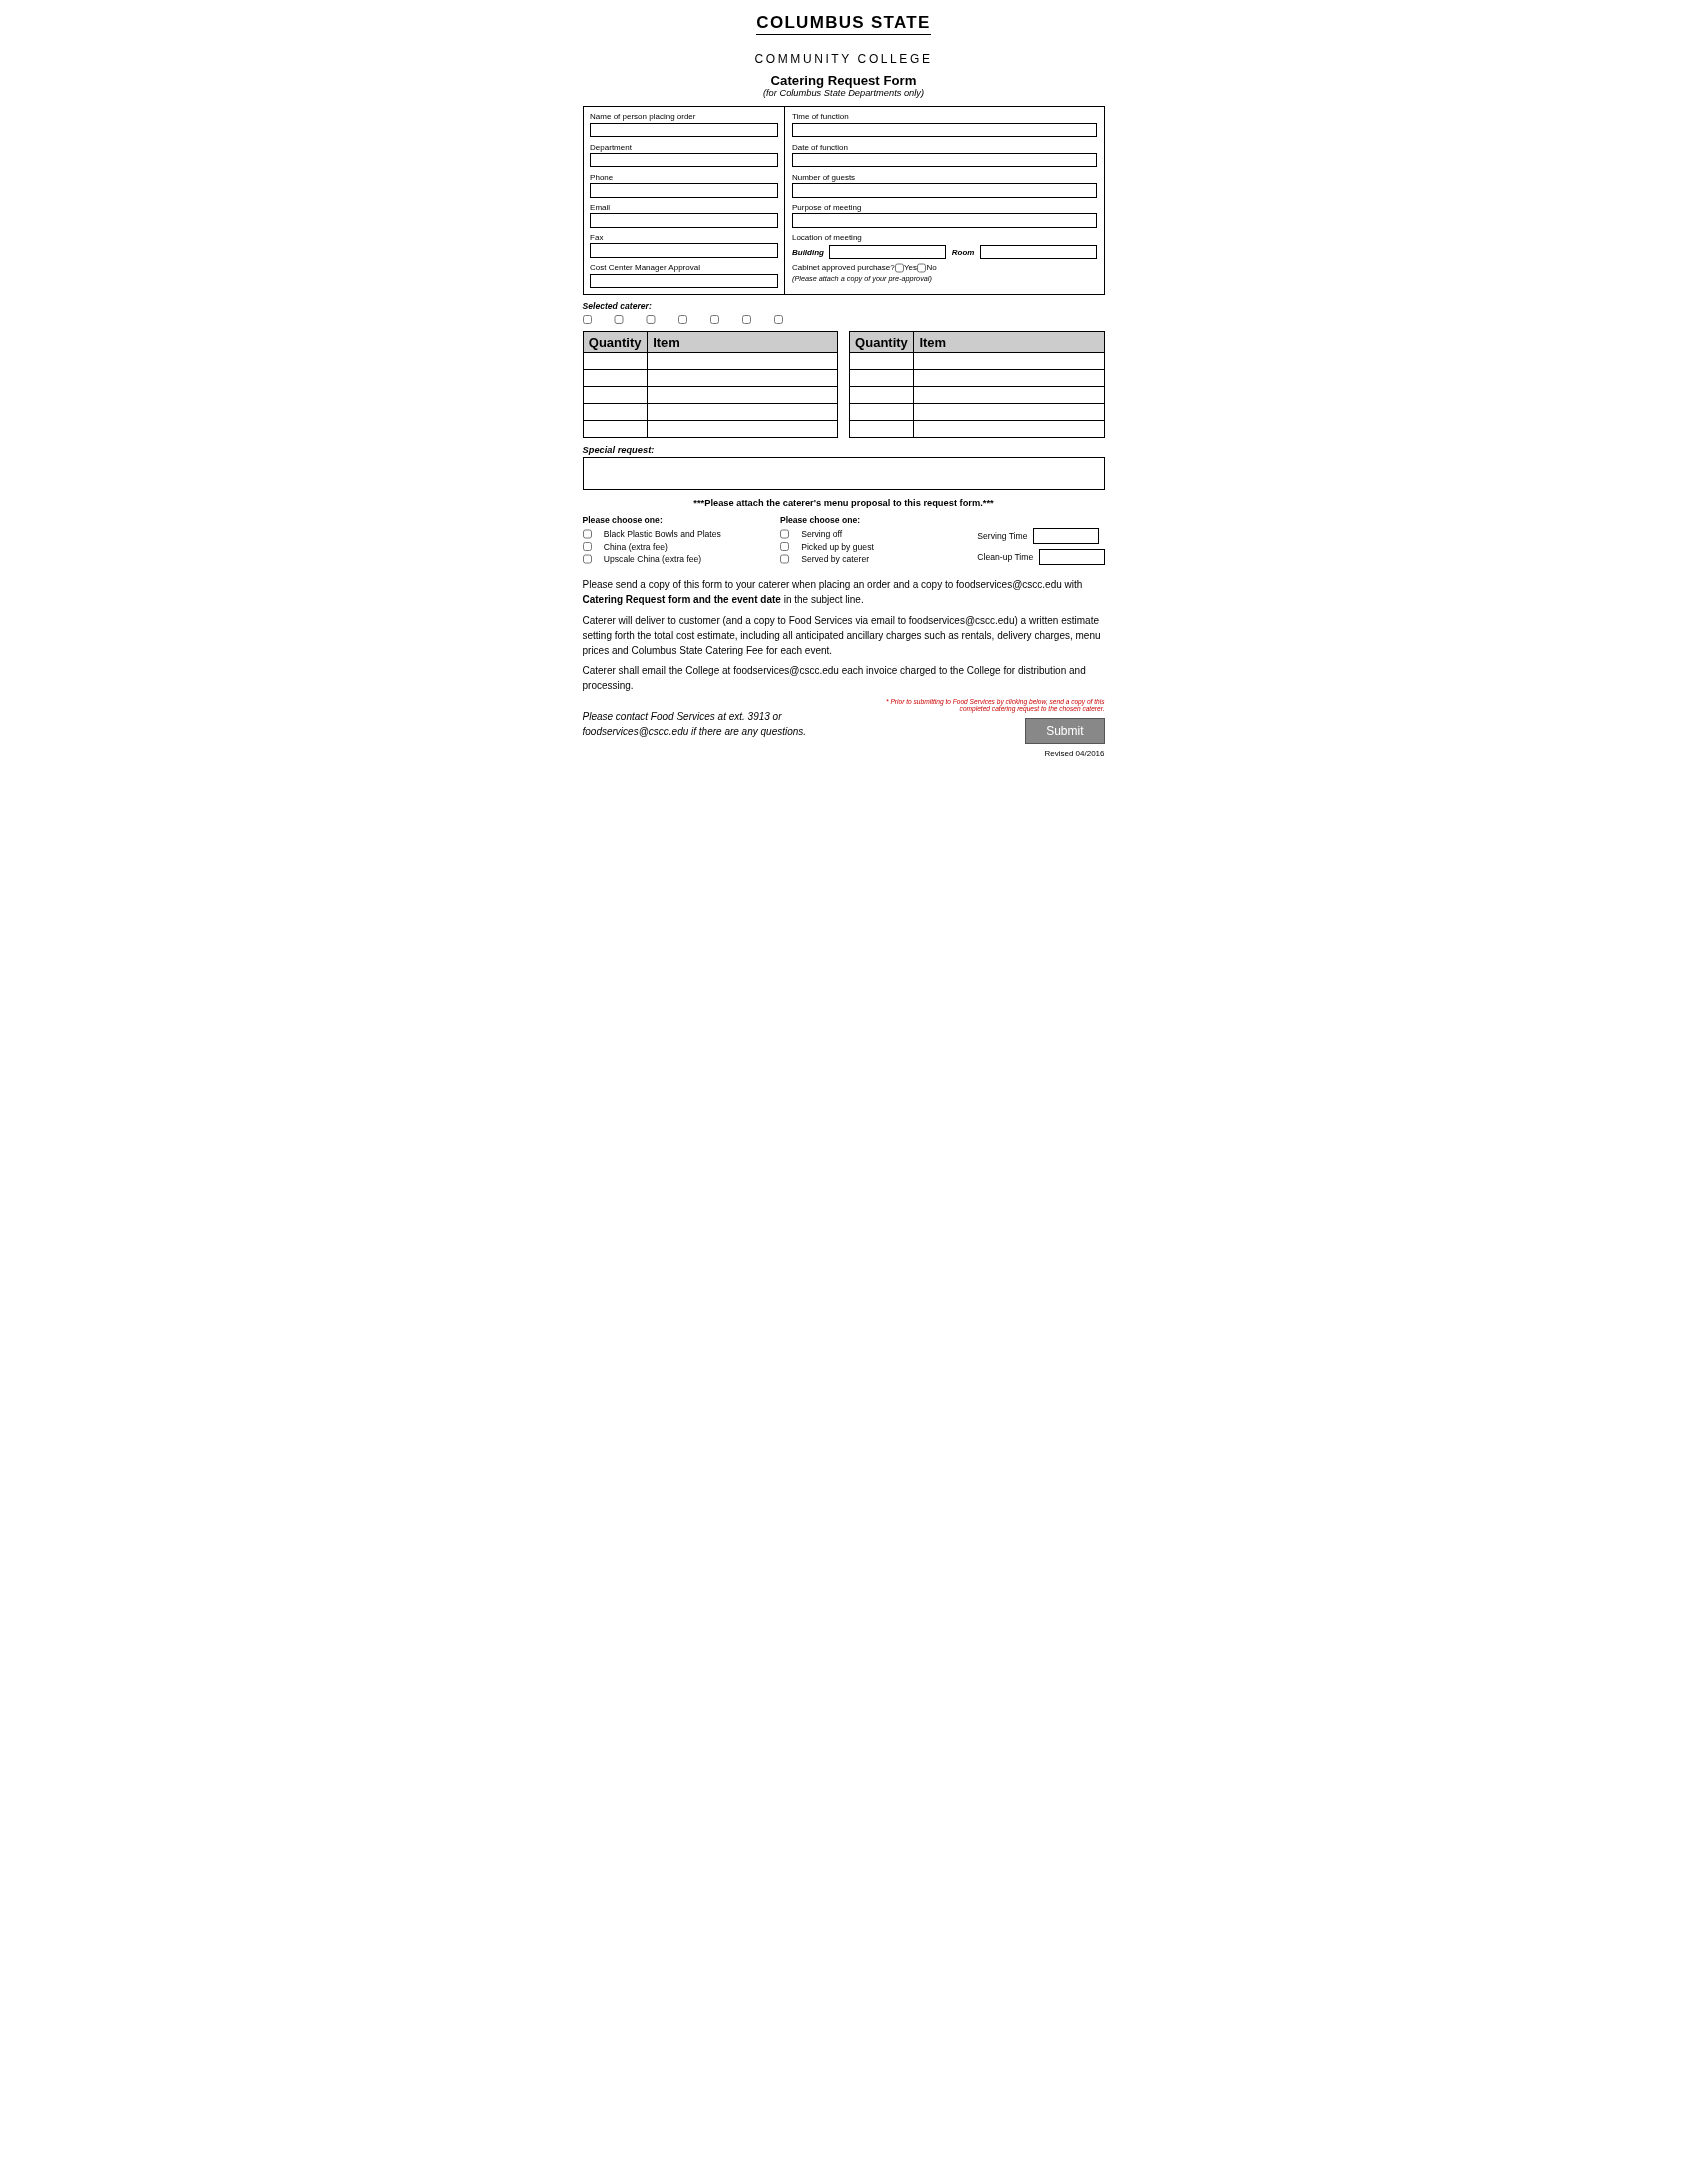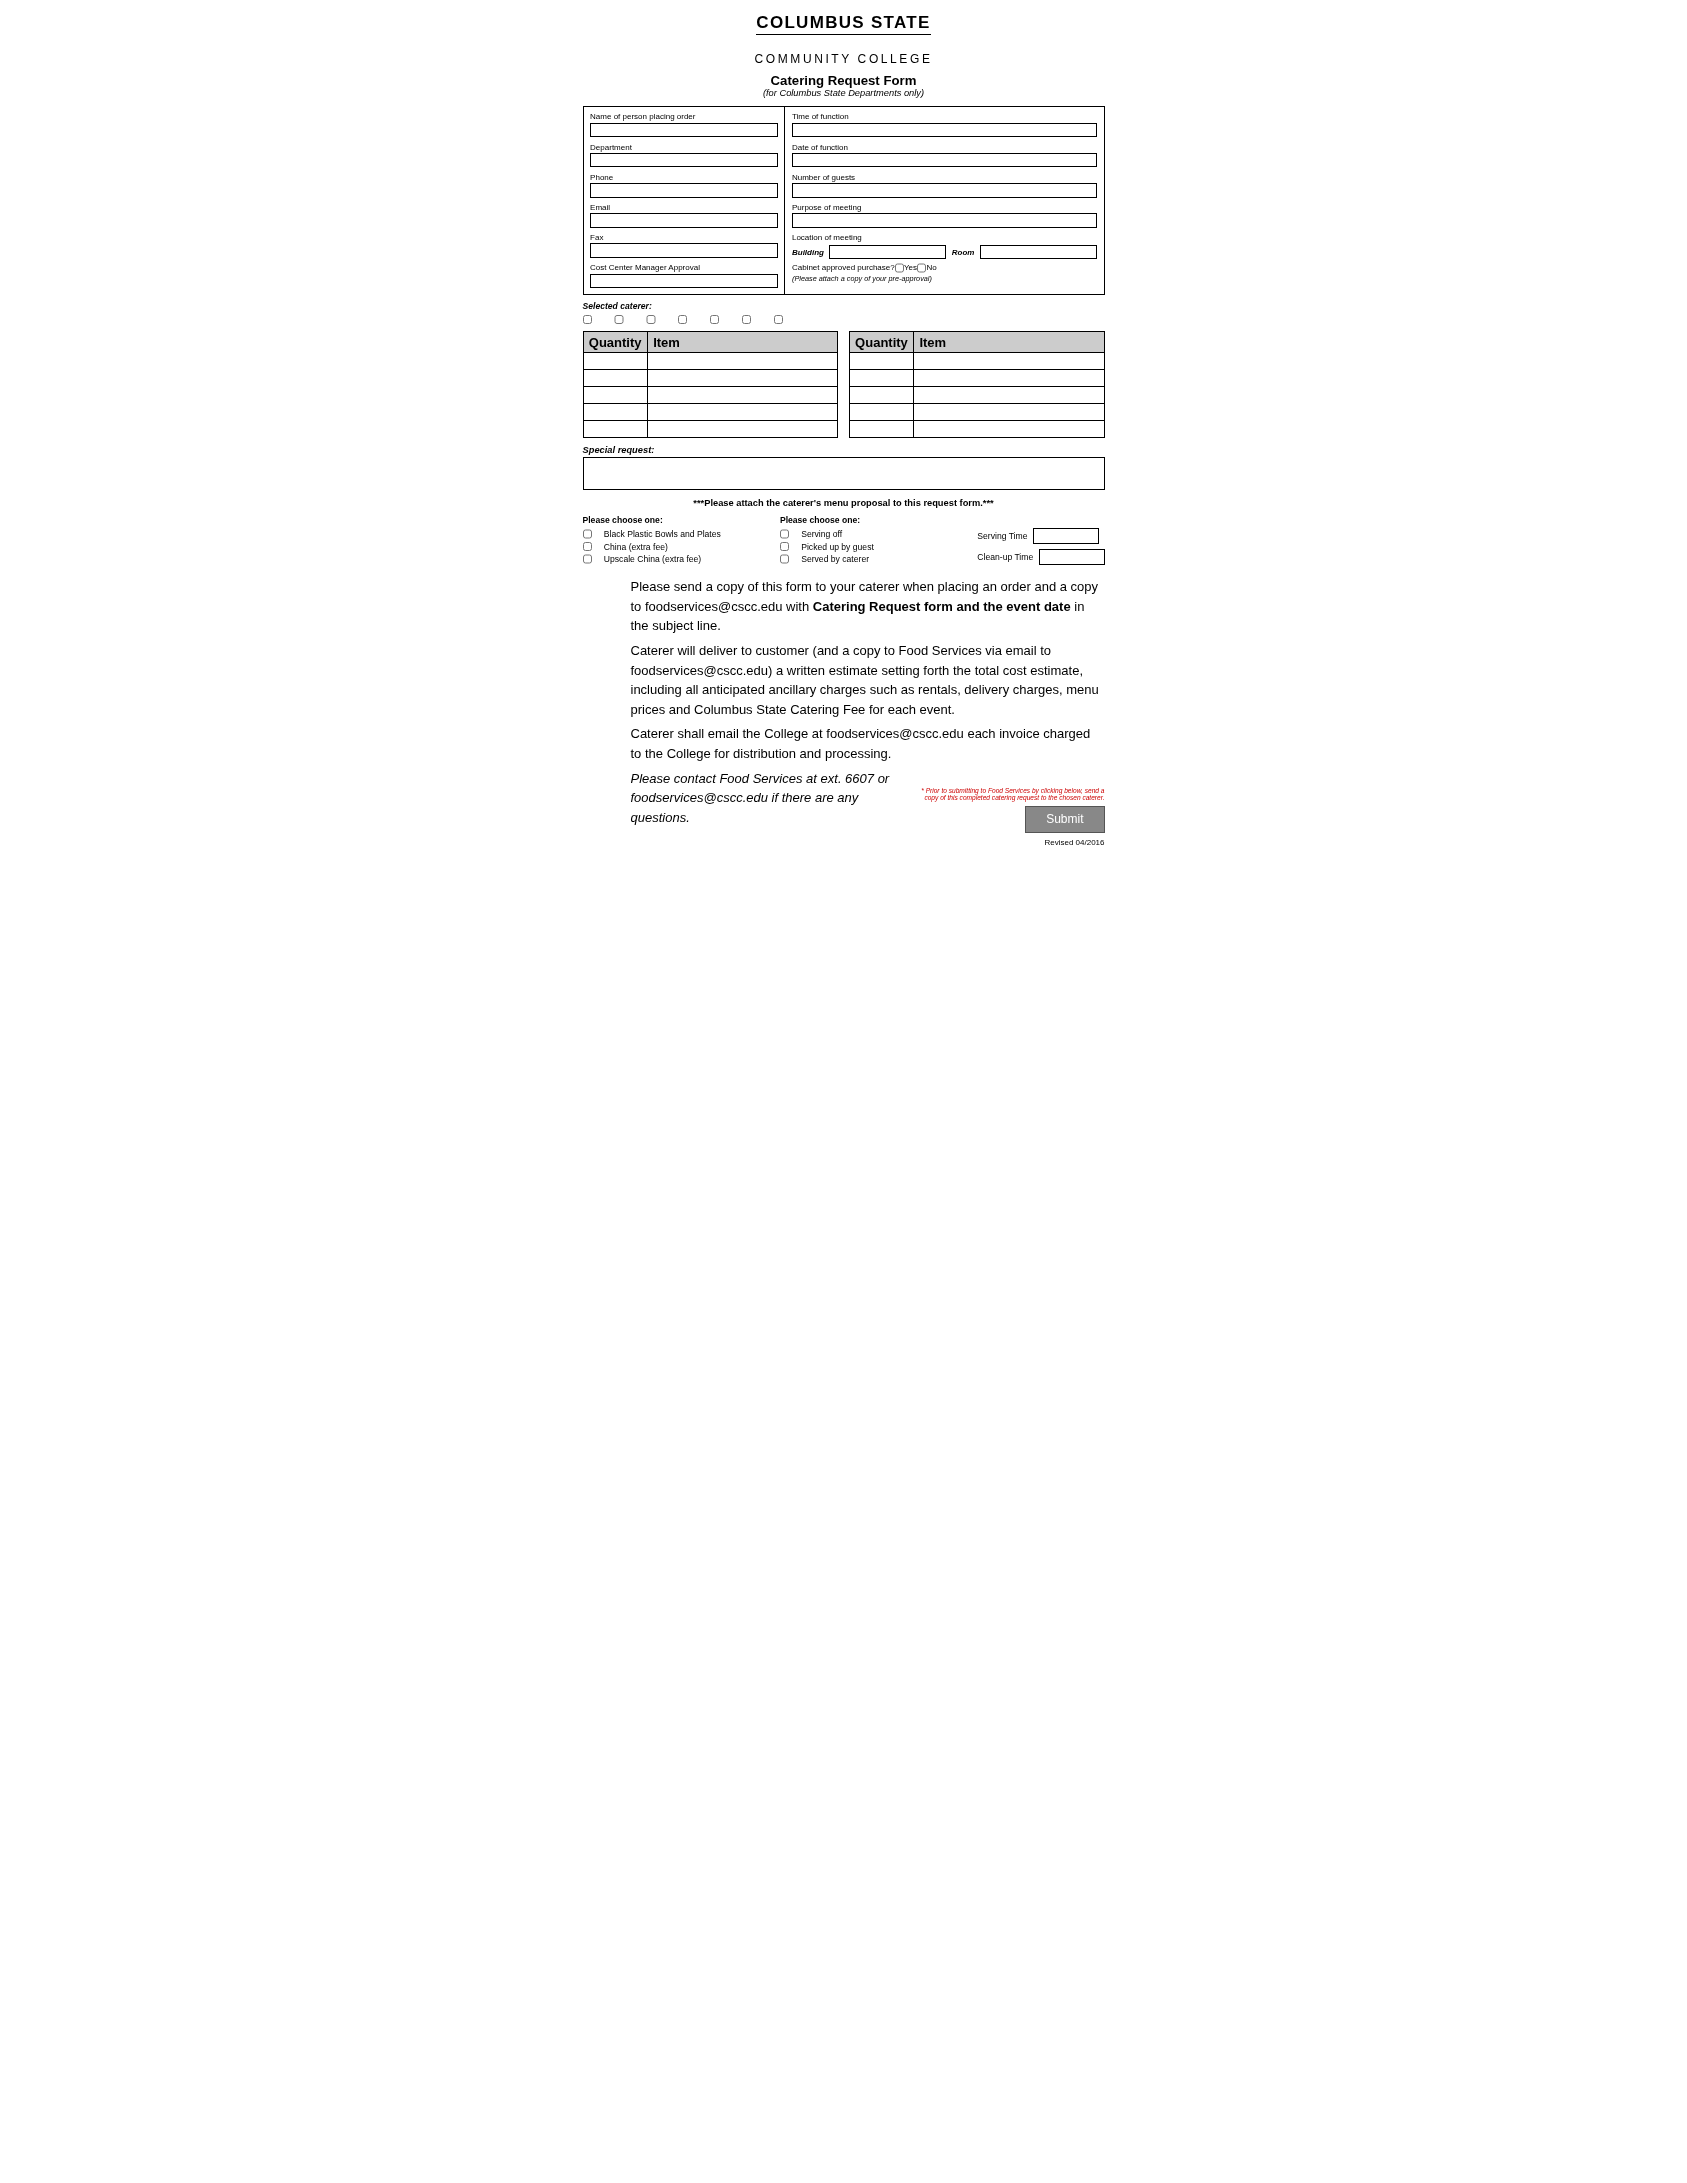--- a/index.html
+++ b/index.html
@@ -202,24 +202,23 @@
       font-size: 8.6px;
     }
     .serving-row input {
       border: 0.7px solid #000;
       height: 16px;
       width: 66px;
       font-size: 8px;
       padding: 1.3px 2.6px;
     }
     .info-text {
-      font-size: 13px;
+      font-size: 10px;
       margin-bottom: 5.3px;
       line-height: 1.5;
-      margin-left: 48px;
     }
     .info-text b { font-weight: bold; }
     .red-note {
       color: #c00;
       font-size: 6.6px;
       font-style: italic;
       text-align: right;
       margin-bottom: 2.6px;
     }
     .submit-row {
@@ -471,21 +470,21 @@
 </div>
 
 <div class="info-text">
   Please send a copy of this form to your caterer when placing an order and a copy to foodservices@cscc.edu with <b>Catering Request form and the event date</b> in the subject line.
 </div>
 <div class="info-text">Caterer will deliver to customer (and a copy to Food Services via email to foodservices@cscc.edu) a written estimate setting forth the total cost estimate, including all anticipated ancillary charges such as rentals, delivery charges, menu prices and Columbus State Catering Fee for each event.</div>
 <div class="info-text">Caterer shall email the College at foodservices@cscc.edu each invoice charged to the College for distribution and processing.</div>
 
 <div style="display:flex; justify-content:space-between; align-items:flex-end;">
   <div>
-    <div class="info-text" style="font-style:italic;">Please contact Food Services at ext. 6607 or foodservices@cscc.edu if there are any questions.</div>
+    <div class="info-text" style="font-style:italic;">Please contact Food Services at ext. 3913 or foodservices@cscc.edu if there are any questions.</div>
   </div>
   <div>
     <div class="red-note">* Prior to submitting to Food Services by clicking below, send a copy of this completed catering request to the chosen caterer.</div>
     <div class="submit-row">
       <button class="submit-btn">Submit</button>
     </div>
   </div>
 </div>
 
 <div class="revised">Revised 04/2016</div>

